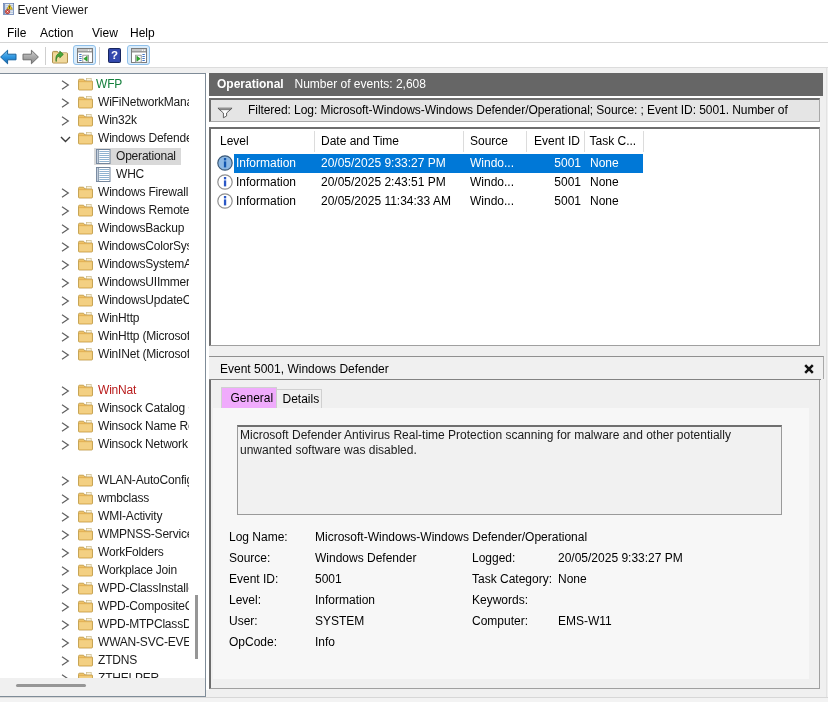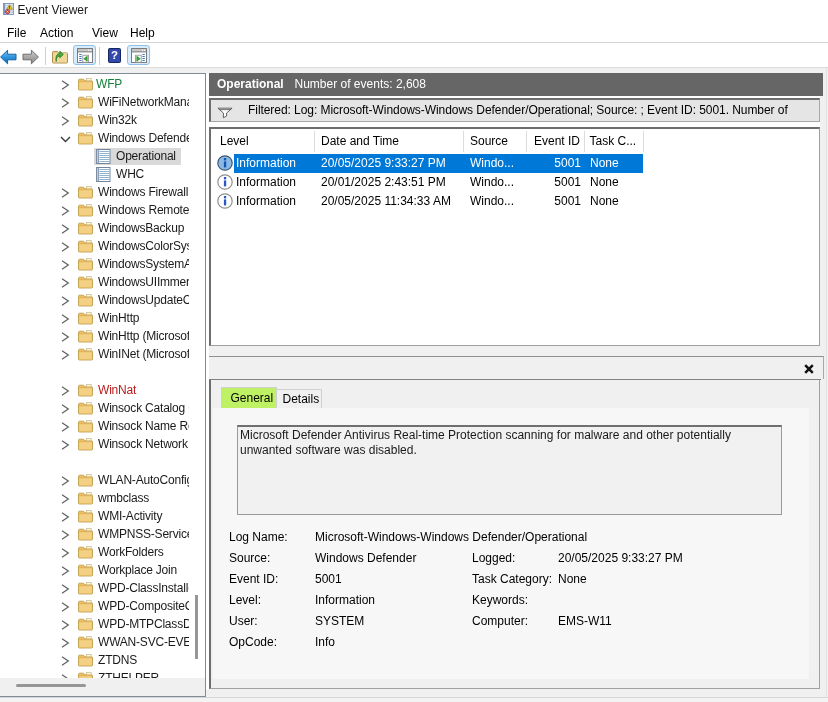--- a/index.html
+++ b/index.html
@@ -551,51 +551,52 @@
       <div class="tv" style="left:310px;width:60.5px;text-align:right;color:#ffffff">5001</div>
       <div class="tv" style="left:379.5px;color:#ffffff">None</div>
     </div>
 <div style="position:absolute;left:0;top:172.5px;width:609px;height:19.0px">
       <svg style="position:absolute;left:6.5px;top:1.5px" width="16" height="16" viewBox="0 0 16 16">
         <circle cx="8" cy="8" r="7.2" fill="#ffffff" stroke="#8f8f8f" stroke-width="1.2"></circle>
         <rect x="6.9" y="6.4" width="2.3" height="6" fill="#2a57c6"></rect>
         <rect x="6.9" y="3" width="2.3" height="2.4" fill="#2a57c6"></rect>
       </svg>
       <div class="tv" style="left:25.5px;color:#000000">Information</div>
-      <div class="tv" style="left:110.5px;color:#000000">20/01/2025 2:43:51 PM</div>
+      <div class="tv" style="left:110.5px;color:#000000">20/05/2025 2:43:51 PM</div>
       <div class="tv" style="left:259.5px;color:#000000">Windo...</div>
       <div class="tv" style="left:310px;width:60.5px;text-align:right;color:#000000">5001</div>
       <div class="tv" style="left:379.5px;color:#000000">None</div>
     </div>
 <div style="position:absolute;left:0;top:191.5px;width:609px;height:19.0px">
       <svg style="position:absolute;left:6.5px;top:1.5px" width="16" height="16" viewBox="0 0 16 16">
         <circle cx="8" cy="8" r="7.2" fill="#ffffff" stroke="#8f8f8f" stroke-width="1.2"></circle>
         <rect x="6.9" y="6.4" width="2.3" height="6" fill="#2a57c6"></rect>
         <rect x="6.9" y="3" width="2.3" height="2.4" fill="#2a57c6"></rect>
       </svg>
       <div class="tv" style="left:25.5px;color:#000000">Information</div>
       <div class="tv" style="left:110.5px;color:#000000">20/05/2025 11:34:33 AM</div>
       <div class="tv" style="left:259.5px;color:#000000">Windo...</div>
       <div class="tv" style="left:310px;width:60.5px;text-align:right;color:#000000">5001</div>
       <div class="tv" style="left:379.5px;color:#000000">None</div>
     </div>
 </div>
 
 <div class="abs" style="left:209px;top:356px;width:615px;height:23px;background:#f0f0f0;border-top:1px solid #909090;border-right:1px solid #a8a8a8">
+  <div class="abs" style="left:11px;top:5px;color:#000">Event 5001, Windows Defender</div>
   <svg class="abs" style="left:594.5px;top:6.5px" width="10" height="10" viewBox="0 0 10 10">
       <path d="M1.2 1.2 L8.8 8.8 M8.8 1.2 L1.2 8.8" stroke="#111111" stroke-width="2.5"></path>
     </svg>
 </div>
 <div class="abs" style="left:209px;top:379px;width:611.5px;height:2px;background:#828282"></div>
 
 <div class="abs" style="left:209px;top:379.5px;width:617px;height:28.5px;background:#f0f0f0"></div>
 <div class="abs" style="left:208.5px;top:379.5px;width:611.5px;height:309.5px;background:#f0f0f0;border:1px solid #a0a0a0;border-top:none;border-left:2px solid #6d6d6d"></div>
 <div class="abs" style="left:212.5px;top:408px;width:596.5px;height:270.5px;background:#f7f7f7"></div>
 
-<div class="abs" style="left:221px;top:387px;width:55.5px;height:21px;background:#bef264;border:1px solid #d0d0d0;border-bottom:none">
+<div class="abs" style="left:221px;top:387px;width:55.5px;height:21px;background:#f0abfc;border:1px solid #d0d0d0;border-bottom:none">
   <div class="abs" style="left:8.5px;top:2.5px;color:#000">General</div>
 </div>
 <div class="abs" style="left:276.5px;top:389px;width:45px;height:19px;background:#f0f0f0;border:1px solid #d0d0d0;border-left:none;border-bottom:none">
   <div class="abs" style="left:6px;top:1.5px;color:#000">Details</div>
 </div>
 
 <div class="abs" style="left:236.5px;top:425px;width:545px;height:89.5px;background:#f1f1f1;border:1px solid #9a9a9a;border-top:2px solid #6f6f6f">
   <div class="abs" style="left:2.5px;top:1px;white-space:nowrap;color:#1a1a1a;line-height:15.2px">Microsoft Defender Antivirus Real-time Protection scanning for malware and other potentially<br>unwanted software was disabled.</div>
 </div>
 

